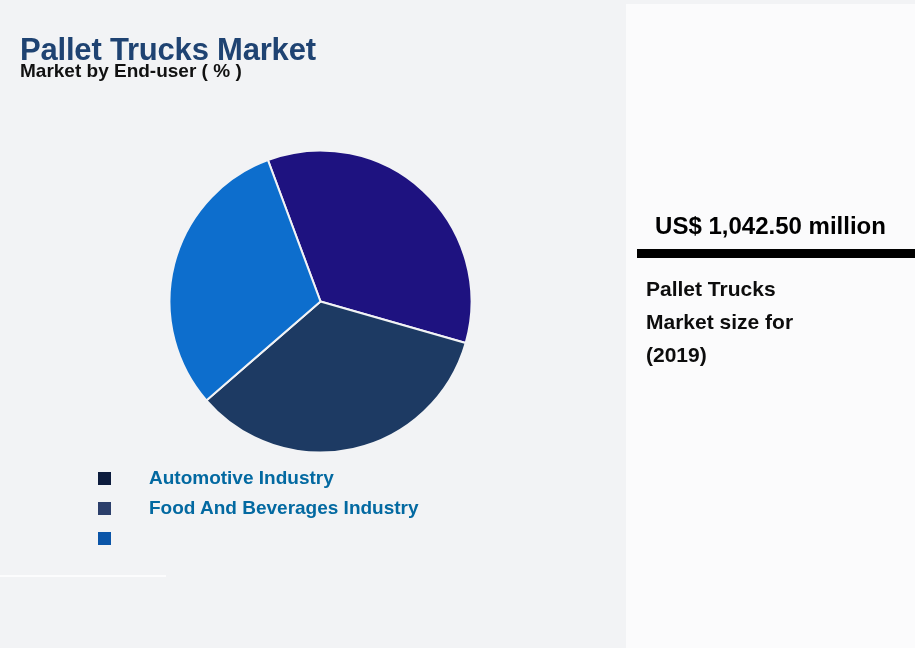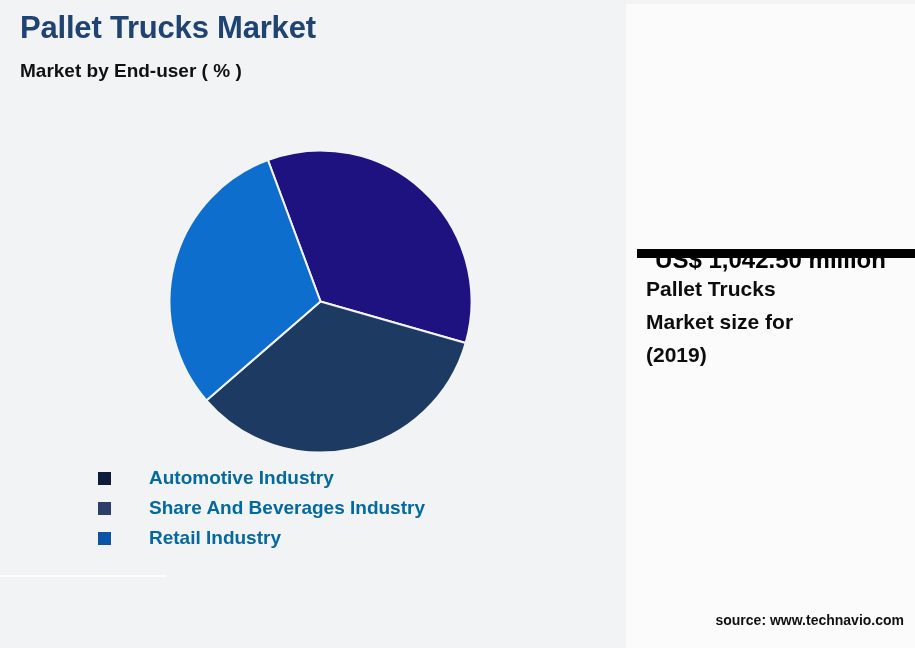--- a/index.html
+++ b/index.html
@@ -25,21 +25,21 @@
     left: 0;
     top: 0;
     width: 626px;
     height: 648px;
     background: #f2f3f5;
   }
 
   .chart-title {
     position: absolute;
     left: 20px;
-    top: 10px;
+    top: 32px;
     font-size: 31px;
     font-weight: bold;
     color: #1f4372;
     letter-spacing: -0.2px;
     white-space: nowrap;
   }
 
   .chart-subtitle {
     position: absolute;
     left: 20px;
@@ -114,21 +114,20 @@
   .callout-value {
     position: absolute;
     left: 0;
     top: 212px;
     width: 289px;
     text-align: center;
     font-size: 24px;
     font-weight: bold;
     color: #000000;
     white-space: nowrap;
-    margin-top: 34px;
   }
 
   .callout-rule {
     position: absolute;
     left: 11px;
     top: 249px;
     width: 289px;
     height: 9px;
     background: #000000;
   }
@@ -179,42 +178,40 @@
 
     <div class="legend">
 
       <div class="legend-row">
         <span class="legend-swatch" style="background: rgb(13, 28, 61);"></span>
         <span class="legend-label">Automotive Industry</span>
       </div>
 
       <div class="legend-row">
         <span class="legend-swatch" style="background: rgb(44, 63, 107);"></span>
-        <span class="legend-label">Share And Beverages Industry</span>
+        <span class="legend-label">Food And Beverages Industry</span>
       </div>
 
       <div class="legend-row">
         <span class="legend-swatch" style="background: rgb(11, 85, 168);"></span>
-        <span class="legend-label">Retail Industry</span>
       </div>
 
     </div>
 
     <div class="footer-rule"></div>
   </div>
 
   <div class="right-panel">
     <div class="panel-top-strip"></div>
 
     <div class="callout-value">US$ 1,042.50 million</div>
 
     <div class="callout-rule"></div>
 
     <div class="callout-caption">
       <div>Pallet Trucks</div>
       <div>Market size for</div>
       <div>(2019)</div>
     </div>
 
-    <div class="source-note">source: www.technavio.com</div>
   </div>
 
 </div>
 
 </body></html>

